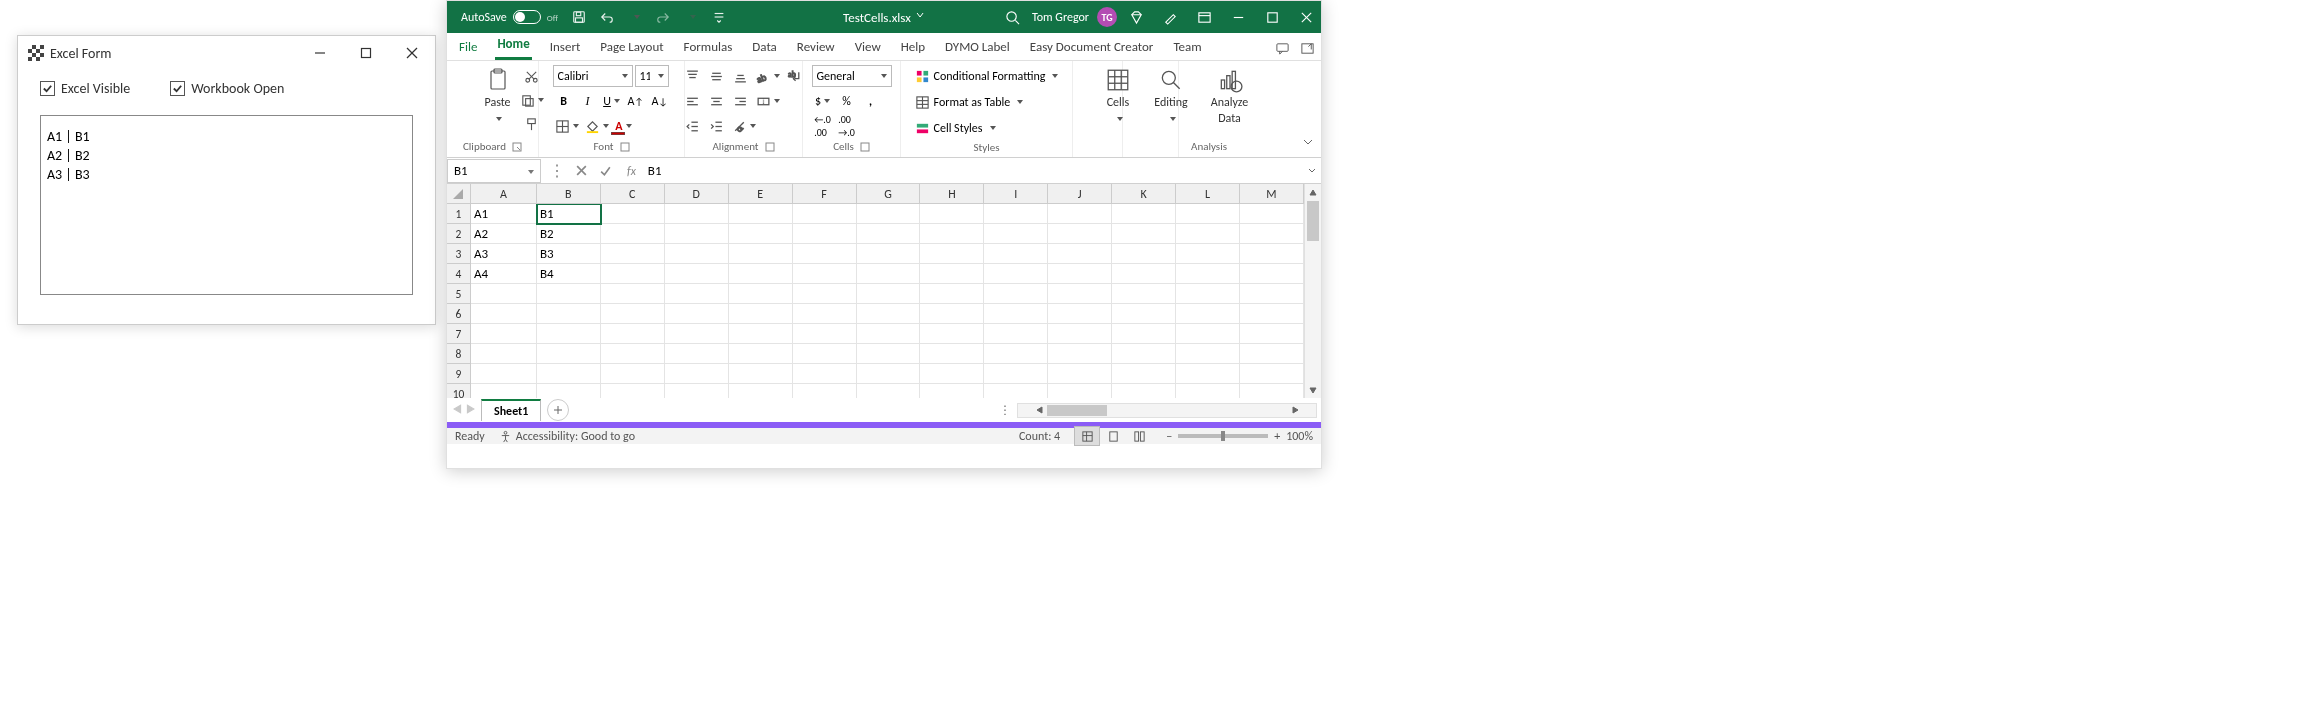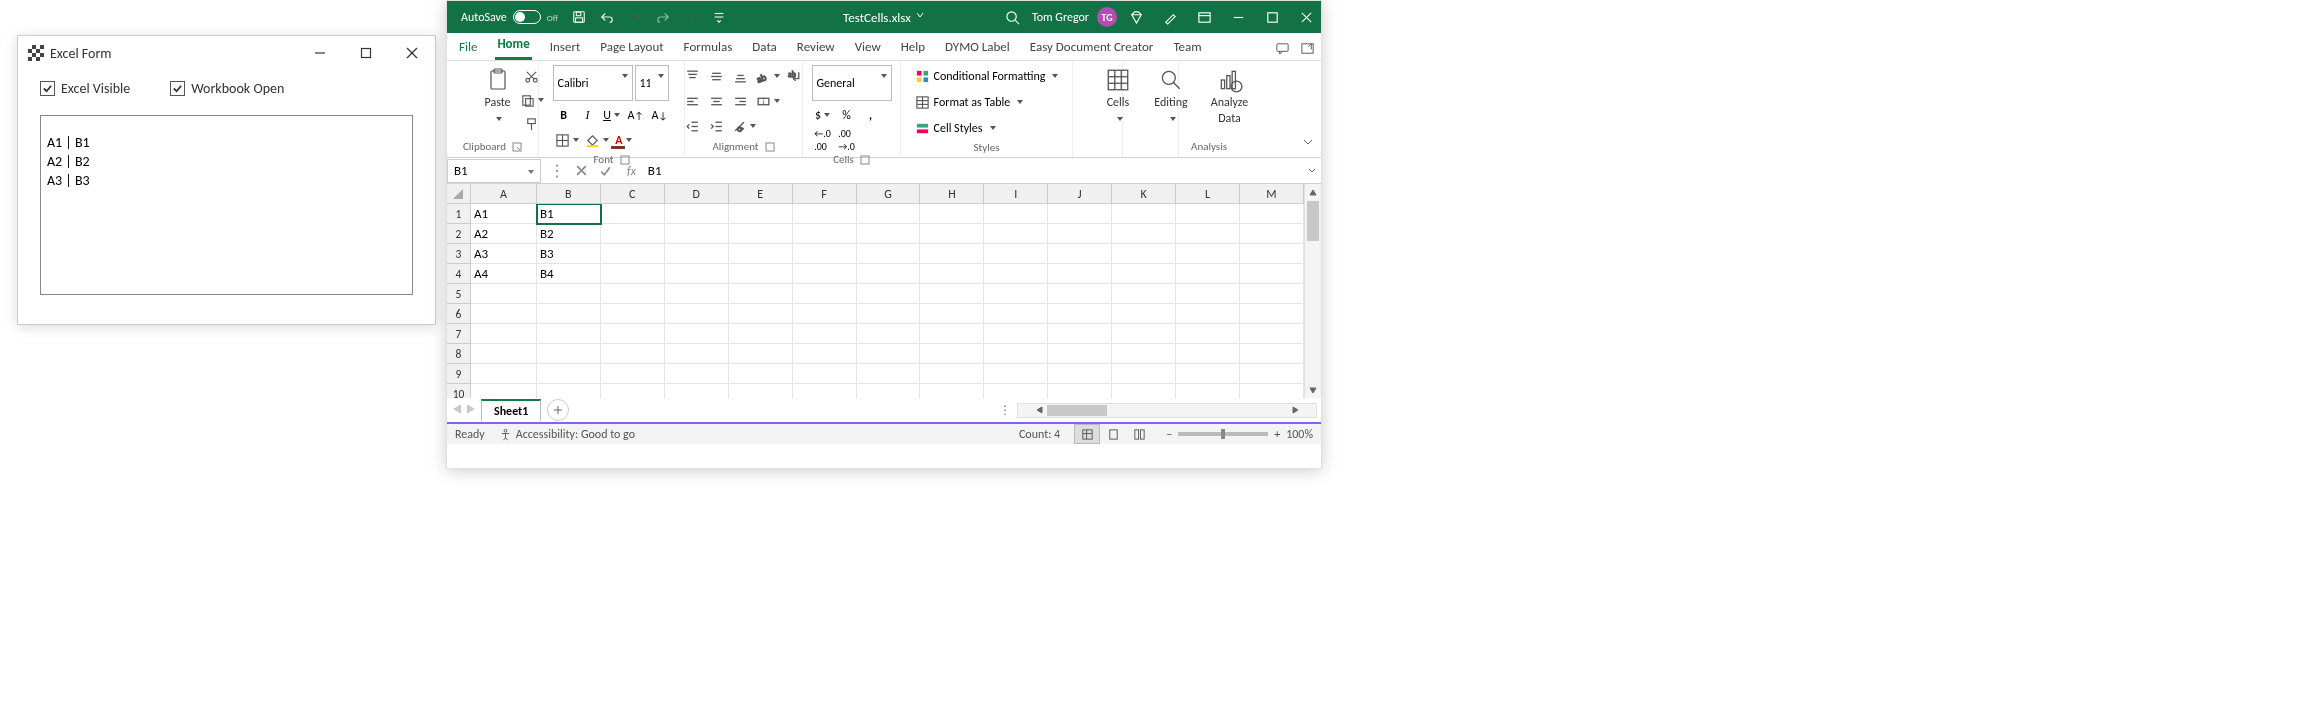--- a/index.html
+++ b/index.html
@@ -34,21 +34,21 @@
 
 .form-body { padding: 10px 22px; }
 .checkrow { display: flex; gap: 40px; margin-bottom: 18px; align-items: center; }
 .chk { display: flex; align-items: center; gap: 6px; font-size: 14px; color: #333;}
 .chkbox { width: 15px; height: 15px; border: 1px solid #555; display:flex;align-items:center;justify-content:center;}
 .chkbox svg{width:11px;height:11px;stroke:#333;stroke-width:2;fill:none;}
 .listbox {
   width: 100%;
   height: 180px;
   border: 1px solid #888;
-  padding: 18px 6px;
+  padding: 12px 6px;
   font-size: 14px;
   line-height: 1.35;
   background: #fff;
   overflow:auto;
 }
 .listbox div{white-space:pre;}
 
 
 .excel-window {
   position: absolute;
@@ -99,21 +99,21 @@
 .rgroup-label{font-size:11px;color:#666;margin-top:auto;padding:2px 0;display:flex;align-items:center;gap:6px;}
 .dlaunch{width:10px;height:10px;}
 .dlaunch svg{width:10px;height:10px;stroke:#888;fill:none;}
 .rgroup-tools{display:flex;gap:3px;flex:1;align-items:flex-start;}
 .col{display:flex;flex-direction:column;gap:2px;align-items:center;}
 .smbtn{min-width:22px;height:22px;display:flex;align-items:center;justify-content:center;font-size:12px;cursor:pointer;padding:0 2px;}
 .smbtn svg{width:15px;height:15px;stroke:#555;fill:none;stroke-width:1.2;}
 .drop::after{content:"";border-left:3px solid transparent;border-right:3px solid transparent;border-top:4px solid #555;margin-left:3px;display:inline-block;vertical-align:middle;}
 .bigbtn{display:flex;flex-direction:column;align-items:center;justify-content:center;padding:2px 4px;gap:2px;cursor:pointer;font-size:12px;color:#333;margin-left:41px;}
 .bigbtn svg{width:26px;height:26px;stroke:#555;fill:none;stroke-width:1.2;}
-select.combo, input.combo{height:36px;border:1px solid #bbb;font-size:12px;padding:0 18px 0 4px;background:#fff;appearance:none;position:relative;}
+select.combo, input.combo{height:22px;border:1px solid #bbb;font-size:12px;padding:0 18px 0 4px;background:#fff;appearance:none;position:relative;}
 .combo-wrap{position:relative;display:inline-block;}
 .combo-wrap::after{content:"";position:absolute;right:5px;top:9px;border-left:3px solid transparent;border-right:3px solid transparent;border-top:4px solid #555;}
 .row{display:flex;gap:2px;align-items:center;}
 
 .ribbon-collapse{position:absolute;right:6px;bottom:4px;}
 .ribbon-collapse svg{width:14px;height:14px;stroke:#666;fill:none;}
 
 
 .fxbar{height:26px;display:flex;align-items:center;border-bottom:1px solid #d0d0d0;background:#fff;}
 .namebox{width:94px;height:24px;border:1px solid #ccc;padding:0 20px 0 6px;font-size:13px;position:relative;display:flex;align-items:center;}
@@ -154,21 +154,21 @@
 .newsheet{width:22px;height:22px;display:flex;align-items:center;justify-content:center;margin-left:6px;border:1px solid #ccc;border-radius:50%;}
 .newsheet svg{width:10px;height:10px;stroke:#666;}
 .sheettabs .dots{margin-left:auto;margin-right:4px;opacity:.6; letter-spacing:2px;}
 .hscrollbar{flex:0 0 300px;height:15px;background:#f4f4f4;border:1px solid #e0e0e0;display:flex;align-items:center;margin-right:4px;position:relative;}
 .hscrollbar::before,.hscrollbar::after{content:"";width:14px;height:14px;}
 .hscrollbar .arrow{width:15px;display:flex;align-items:center;justify-content:center;}
 .hscrollbar svg{width:8px;height:8px;stroke:#666;fill:#666;}
 .hthumb{width:60px;height:11px;background:#c8c8c8;margin-left:0;}
 
 
-.statusbar{height:22px;background:#f3f3f3;display:flex;align-items:center;font-size:12px;color:#555;border-top:2px solid #8b5cf6;padding:0 8px;gap:14px;}
+.statusbar{height:22px;background:#f3f3f3;display:flex;align-items:center;font-size:12px;color:#555;border-top:6px solid #8b5cf6;padding:0 8px;gap:14px;}
 .statusbar .acc{display:flex;align-items:center;gap:4px;}
 .statusbar svg{width:13px;height:13px;stroke:#555;fill:none;}
 .statusbar .views{display:flex;gap:0;margin-left:auto;}
 .viewbtn{width:26px;height:20px;display:flex;align-items:center;justify-content:center;border:1px solid transparent;}
 .viewbtn.active{background:#ddd;border-color:#bbb;}
 .zoom{display:flex;align-items:center;gap:6px;}
 .zslider{width:90px;height:4px;background:#bbb;position:relative;}
 .zslider::after{content:"";position:absolute;left:50%;top:-3px;width:4px;height:10px;background:#888;transform:translateX(-50%);}
 </style>
 </head>

